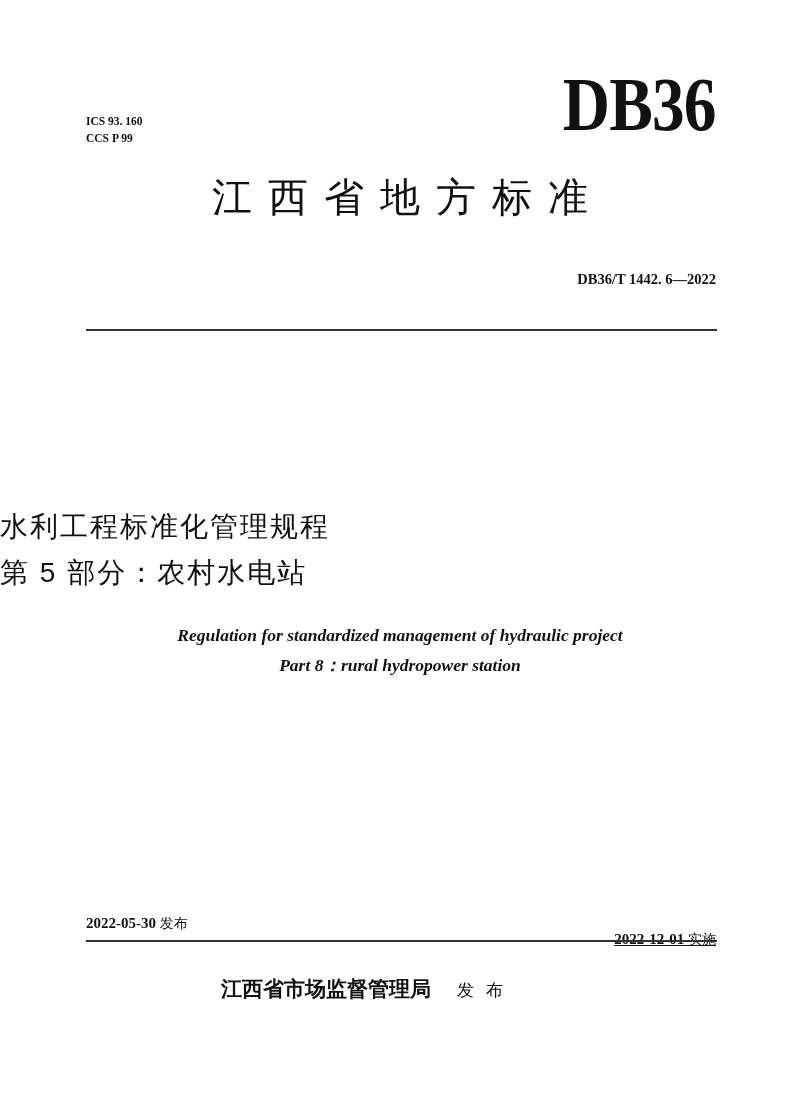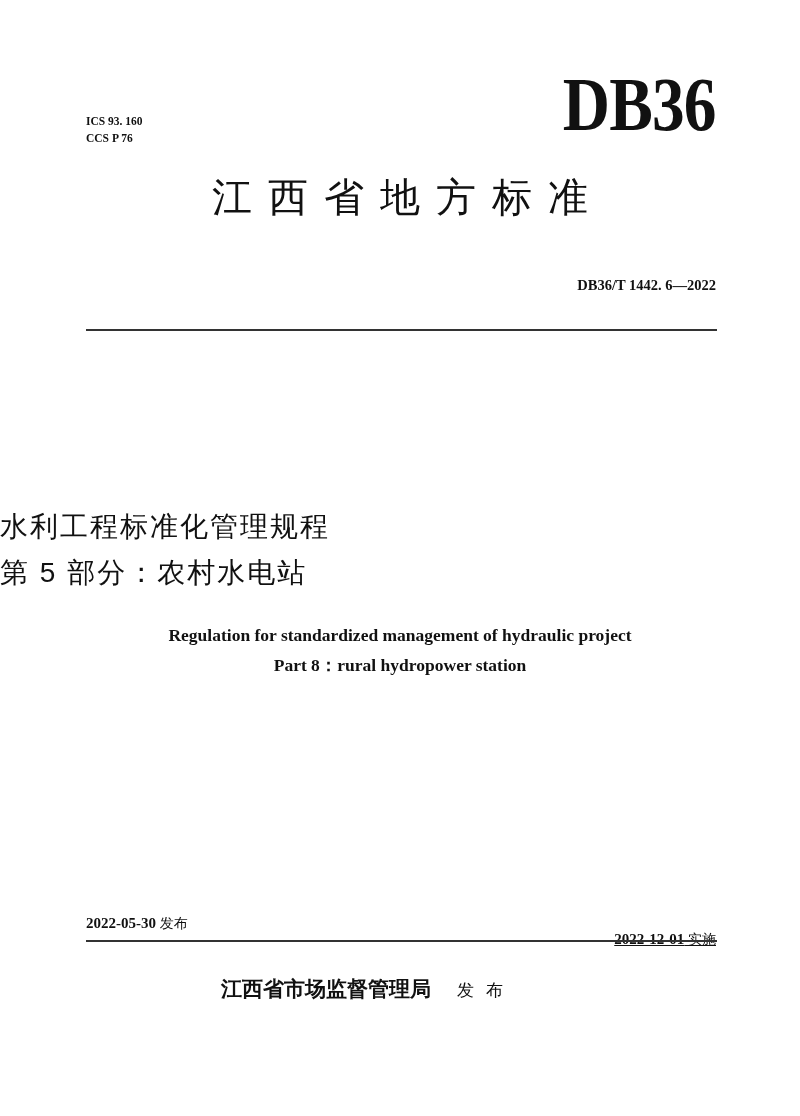--- a/index.html
+++ b/index.html
@@ -4,36 +4,36 @@
 <style>
   html, body { margin: 0; padding: 0; background: #ffffff; }
   body { width: 800px; height: 1116px; position: relative; overflow: hidden; color: #111; }
   .abs { position: absolute; }
   .serif { font-family: "Liberation Serif", "DejaVu Serif", serif; }
   .sans { font-family: Liberation Sans, sans-serif; }
 
   .codes { left: 86px; top: 93px; font-size: 11.5px; font-weight: bold; line-height: 17px; margin-top: 20px; }
   .db36 { right: 84px; top: 66px; font-size: 76px; font-weight: bold; letter-spacing: -1px; transform: scaleX(0.86); transform-origin: right top; line-height: 1; }
   .prov-title { left: 0; width: 800px; top: 170px; text-align: center; font-size: 40px; letter-spacing: 16px; font-weight: normal; text-indent: 16px; }
-  .std-no { right: 84px; top: 277px; font-size: 14.5px; font-weight: bold; }
+  .std-no { right: 84px; top: 271px; font-size: 14.5px; font-weight: bold; }
   .rule { left: 86px; width: 631px; height: 2px; background: #333; }
   .cn-title { left: 0; width: 800px; text-align: left; font-size: 28px; letter-spacing: 2px; }
-  .en-title { left: 0; width: 800px; text-align: center; font-size: 17.5px; font-weight: bold; }
+  .en-title { left: 0; width: 800px; text-align: center; font-size: 17.5px; font-weight: bold; font-style: italic; }
   .date-l { left: 86px; top: 915px; font-size: 15px; font-weight: bold; }
   .date-r { right: 84px; top: 931px; font-size: 15px; font-weight: bold; text-decoration: underline; }
   .date-l .cj, .date-r .cj { font-family: "DejaVu Sans", sans-serif; font-weight: normal; font-size: 14px; }
   .issuer { left: 0; width: 736px; top: 975px; text-align: center; font-size: 21px; font-weight: bold; }
   .issuer .pub { font-weight: normal; font-size: 17px; letter-spacing: 12px; margin-left: 26px; font-family: "DejaVu Sans", sans-serif; }
 </style>
 </head>
 <body>
 
 <div class="abs codes serif">
   <div>ICS 93. 160</div>
-  <div>CCS P 76</div>
+  <div>CCS P 99</div>
 </div>
 
 <div class="abs db36 serif">DB36</div>
 
 <div class="abs prov-title sans">江西省地方标准</div>
 
 <div class="abs std-no serif">DB36/T 1442. 6—2022</div>
 
 <div class="abs rule" style="top:329px;"></div>
 

